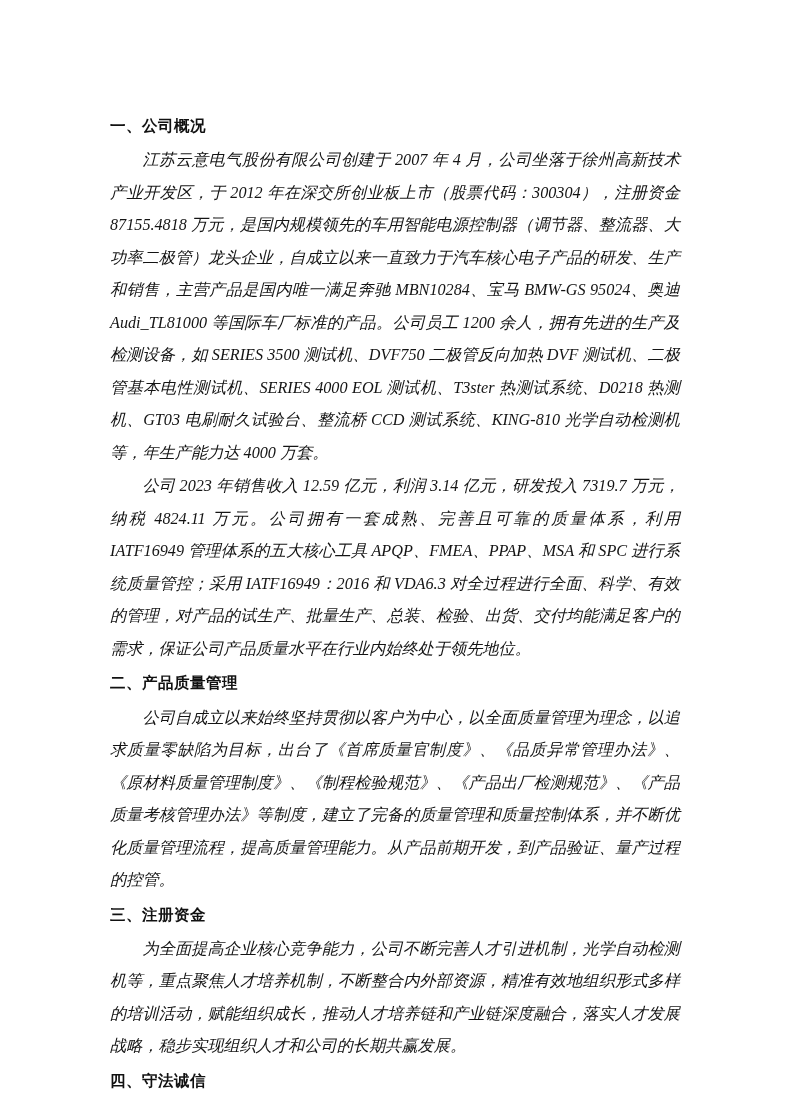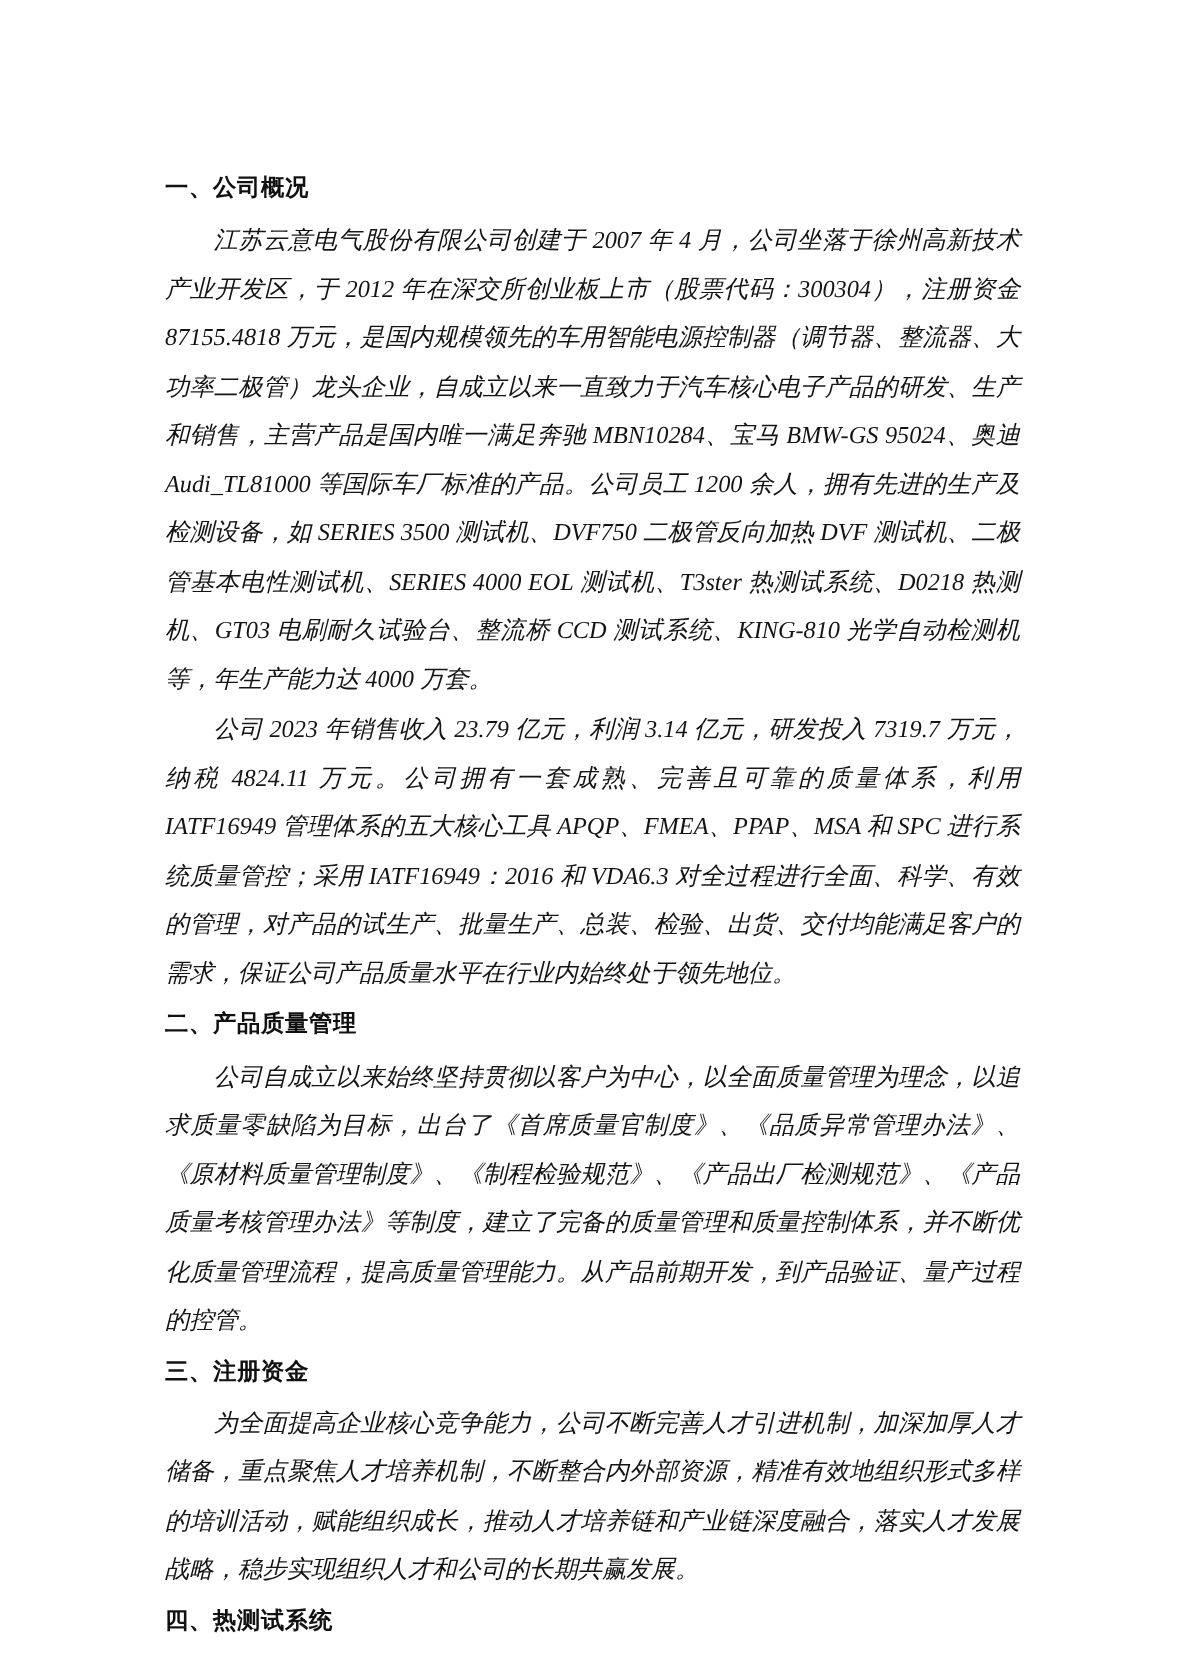--- a/index.html
+++ b/index.html
@@ -50,24 +50,24 @@
   }
 </style>
 </head>
 <body>
 
 <div class="page">
   <div class="content">
 
     <h2 class="heading">一、公司概况</h2>
     <p class="para">江苏云意电气股份有限公司创建于 2007 年 4 月，公司坐落于徐州高新技术产业开发区，于 2012 年在深交所创业板上市（股票代码：300304），注册资金 87155.4818 万元，是国内规模领先的车用智能电源控制器（调节器、整流器、大功率二极管）龙头企业，自成立以来一直致力于汽车核心电子产品的研发、生产和销售，主营产品是国内唯一满足奔驰 MBN10284、宝马 BMW-GS 95024、奥迪 Audi_TL81000 等国际车厂标准的产品。公司员工 1200 余人，拥有先进的生产及检测设备，如 SERIES 3500 测试机、DVF750 二极管反向加热 DVF 测试机、二极管基本电性测试机、SERIES 4000 EOL 测试机、T3ster 热测试系统、D0218 热测机、GT03 电刷耐久试验台、整流桥 CCD 测试系统、KING-810 光学自动检测机等，年生产能力达 4000 万套。</p>
-    <p class="para para-last">公司 2023 年销售收入 23.79 亿元，利润 3.14 亿元，研发投入 7319.7 万元，纳税 4824.11 万元。公司拥有一套成熟、完善且可靠的质量体系，利用 IATF16949 管理体系的五大核心工具 APQP、FMEA、PPAP、MSA 和 SPC 进行系统质量管控；采用 IATF16949：2016 和 VDA6.3 对全过程进行全面、科学、有效的管理，对产品的试生产、批量生产、总装、检验、出货、交付均能满足客户的需求，保证公司产品质量水平在行业内始终处于领先地位。</p>
+    <p class="para para-last">公司 2023 年销售收入 12.59 亿元，利润 3.14 亿元，研发投入 7319.7 万元，纳税 4824.11 万元。公司拥有一套成熟、完善且可靠的质量体系，利用 IATF16949 管理体系的五大核心工具 APQP、FMEA、PPAP、MSA 和 SPC 进行系统质量管控；采用 IATF16949：2016 和 VDA6.3 对全过程进行全面、科学、有效的管理，对产品的试生产、批量生产、总装、检验、出货、交付均能满足客户的需求，保证公司产品质量水平在行业内始终处于领先地位。</p>
 
     <h2 class="heading gap-before-heading">二、产品质量管理</h2>
     <p class="para para-last">公司自成立以来始终坚持贯彻以客户为中心，以全面质量管理为理念，以追求质量零缺陷为目标，出台了《首席质量官制度》、《品质异常管理办法》、《原材料质量管理制度》、《制程检验规范》、《产品出厂检测规范》、《产品质量考核管理办法》等制度，建立了完备的质量管理和质量控制体系，并不断优化质量管理流程，提高质量管理能力。从产品前期开发，到产品验证、量产过程的控管。</p>
 
     <h2 class="heading gap-before-heading">三、注册资金</h2>
-    <p class="para para-last">为全面提高企业核心竞争能力，公司不断完善人才引进机制，加深加厚人才储备，重点聚焦人才培养机制，不断整合内外部资源，精准有效地组织形式多样的培训活动，赋能组织成长，推动人才培养链和产业链深度融合，落实人才发展战略，稳步实现组织人才和公司的长期共赢发展。</p>
+    <p class="para para-last">为全面提高企业核心竞争能力，公司不断完善人才引进机制，光学自动检测机等，重点聚焦人才培养机制，不断整合内外部资源，精准有效地组织形式多样的培训活动，赋能组织成长，推动人才培养链和产业链深度融合，落实人才发展战略，稳步实现组织人才和公司的长期共赢发展。</p>
 
-    <h2 class="heading gap-before-heading">四、热测试系统</h2>
+    <h2 class="heading gap-before-heading">四、守法诚信</h2>
 
   </div>
 </div>
 
 </body></html>

